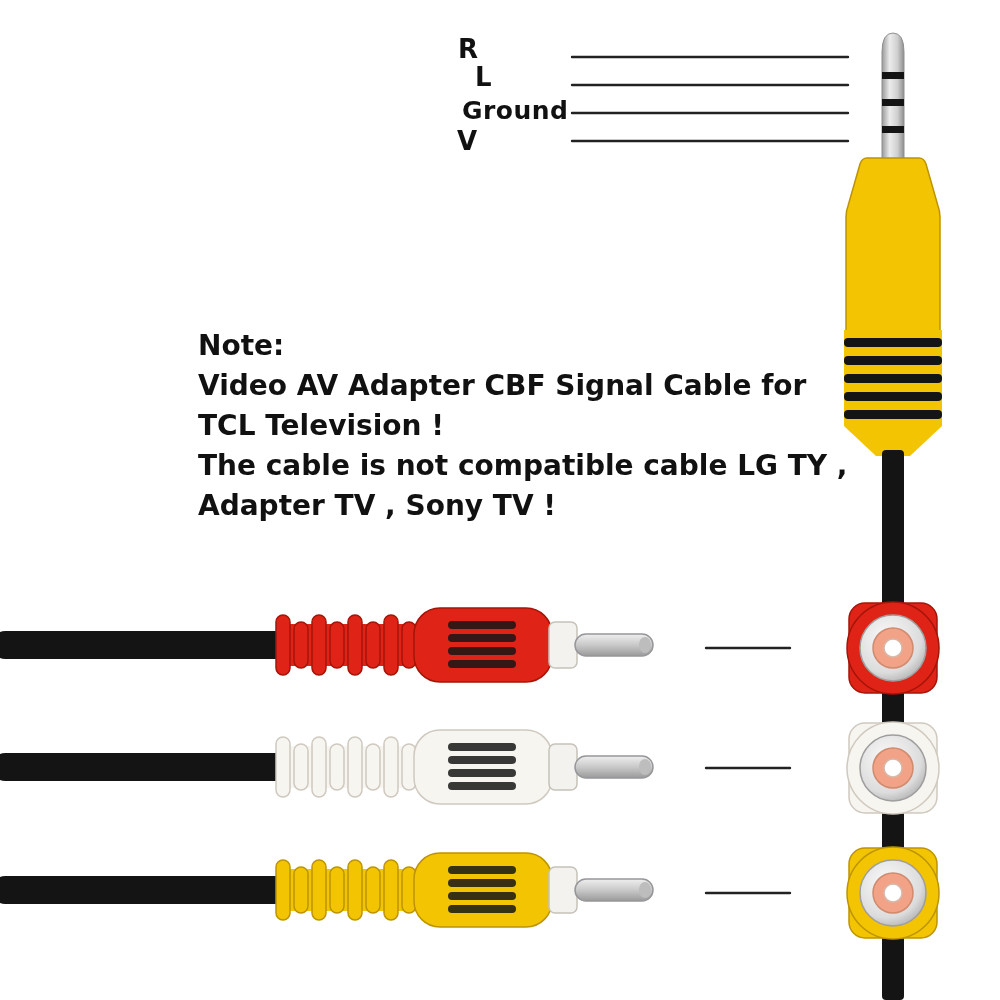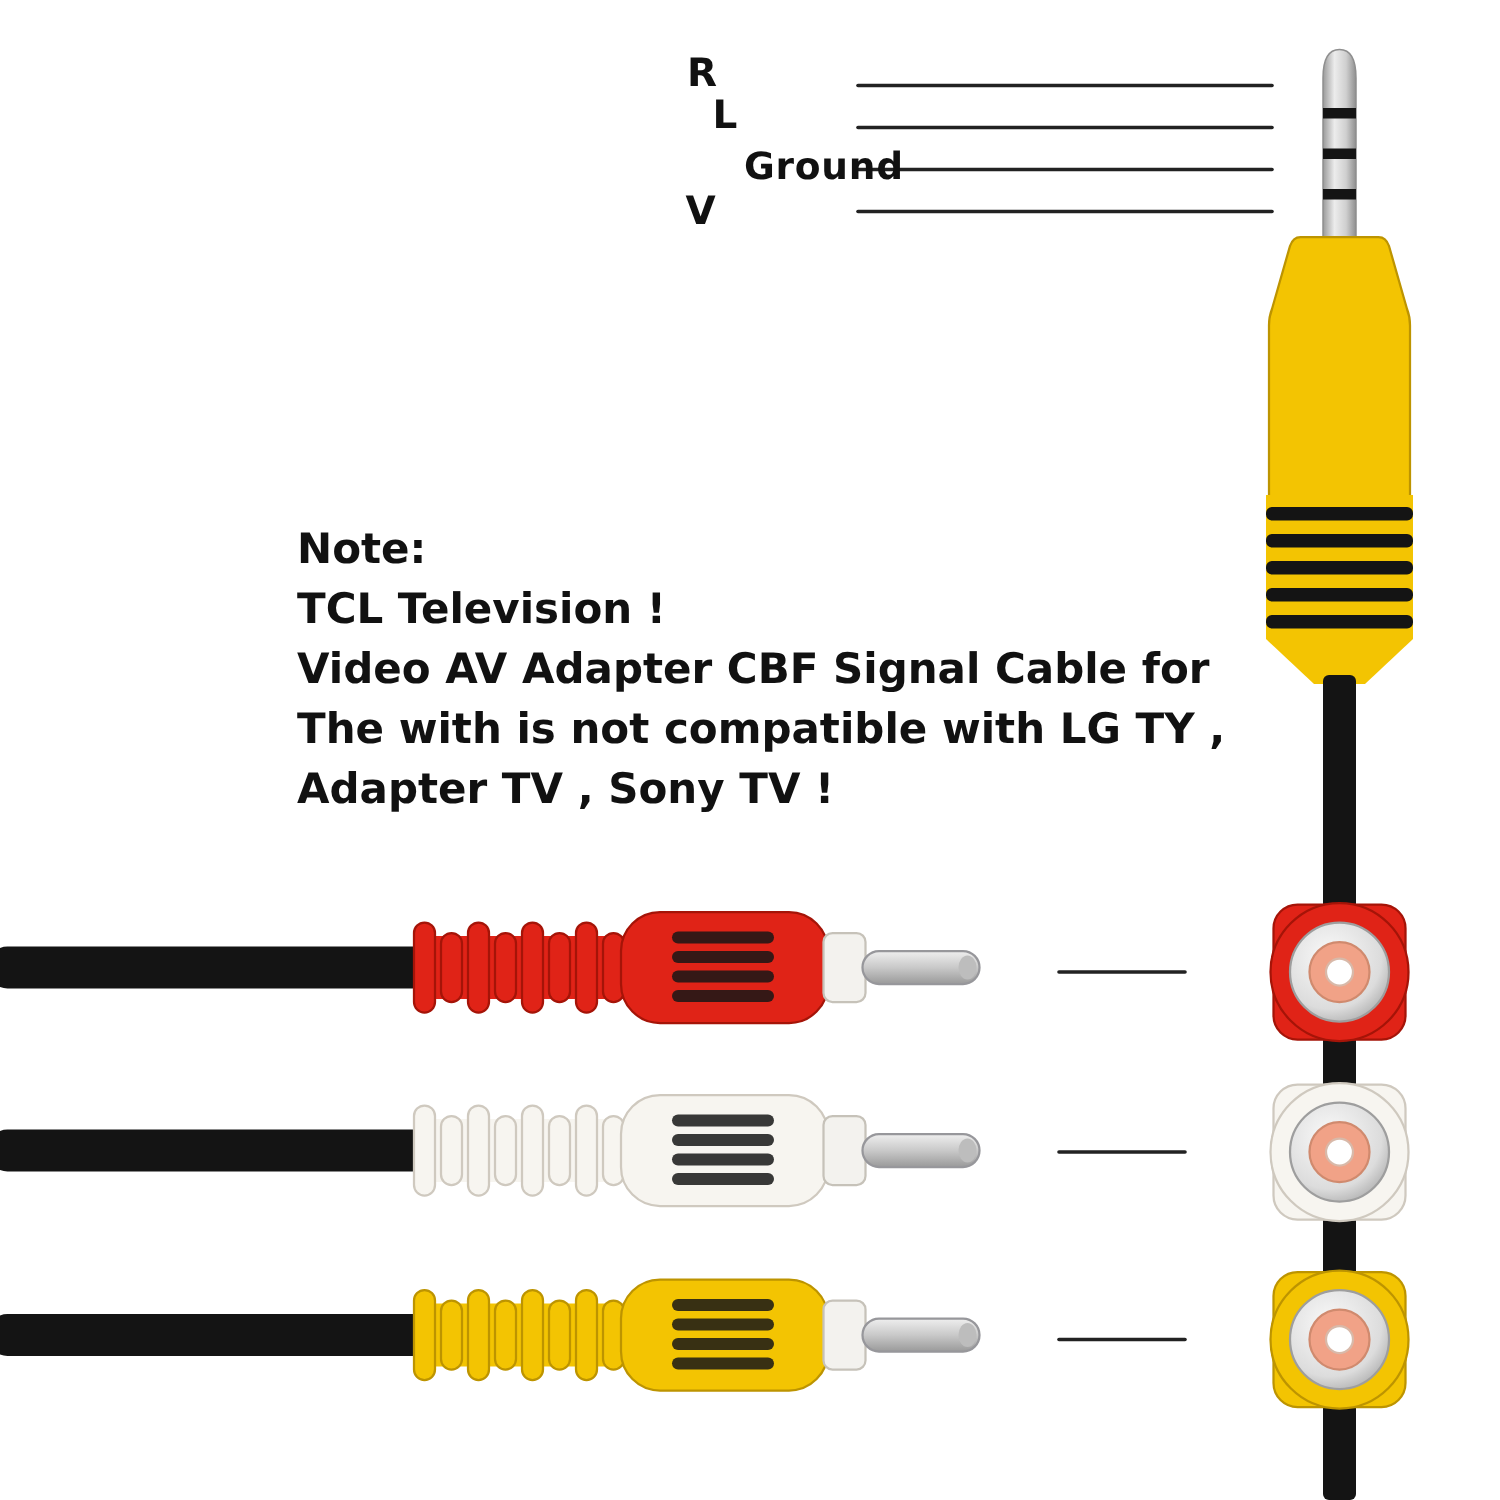--- a/index.html
+++ b/index.html
@@ -6,24 +6,24 @@
   html,body{margin:0;padding:0;background:#fff;}
   .stage{
     position:relative;width:1000px;height:1000px;background:#ffffff;
     font-family:"DejaVu Sans","Liberation Sans",sans-serif;overflow:hidden;
   }
   .stage svg{position:absolute;left:0;top:0;}
   .lbl{
     position:absolute;font-weight:bold;color:var(--text);
     font-size:26px;line-height:1;letter-spacing:0.5px;
   }
-  .lbl.ground{font-size:25px;margin-left:34px;}
+  .lbl.ground{font-size:25px;}
   .note{
     position:absolute;left:198px;top:326px;width:640px;
-    font-weight:bold;color:var(--text);font-size:28px;line-height:40px;margin-top:20px;
+    font-weight:bold;color:var(--text);font-size:28px;line-height:40px;
   }
   .note div{white-space:nowrap;}
   
   .cable{fill:var(--cable);}
   .red{fill:var(--red);}   .red.st{stroke:var(--red_dark);stroke-width:1.5;}
   .wht{fill:var(--white_conn);} .wht.st{stroke:var(--white_dark);stroke-width:1.5;}
   .yel{fill:var(--yellow);} .yel.st{stroke:var(--yellow_dark);stroke-width:1.5;}
   .slot{fill:#161616;opacity:.85;}
   .collar{fill:#f3f2ee;stroke:#c6c2b9;stroke-width:1.5;}
   .pin{fill:url(#metalV);stroke:#97979b;stroke-width:1.5;}
@@ -174,19 +174,19 @@
     </g>
   </svg>
 
   <div class="lbl" style="left:458px;top:36px;">R</div>
   <div class="lbl" style="left:475px;top:64px;">L</div>
   <div class="lbl ground" style="left:462px;top:98px;">Ground</div>
   <div class="lbl" style="left:457px;top:128px;">V</div>
 
   <div class="note">
     <div>Note:</div>
+    <div>Video AV Adapter CBF Signal Cable for</div>
     <div>TCL Television !</div>
-    <div>Video AV Adapter CBF Signal Cable for</div>
-    <div>The with is not compatible with LG TY ,</div>
+    <div>The cable is not compatible cable LG TY ,</div>
     <div>Adapter TV , Sony TV !</div>
   </div>
 
 </div>
 
 </body></html>

